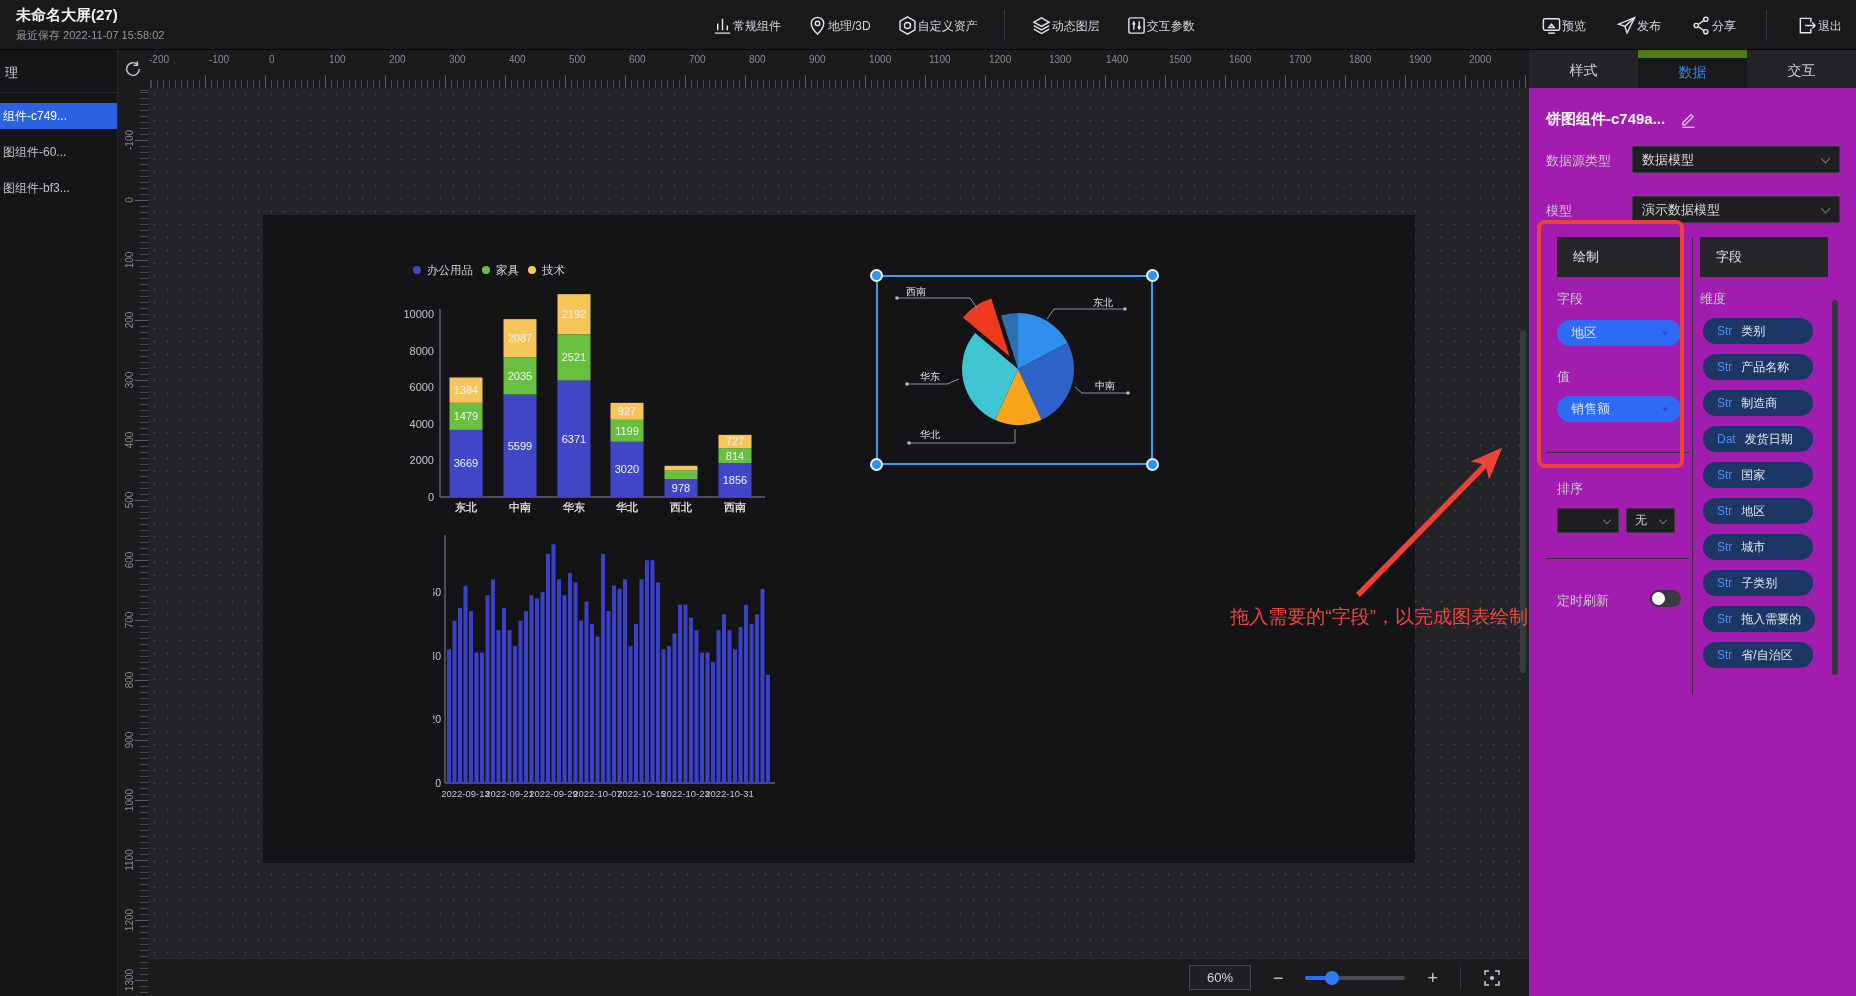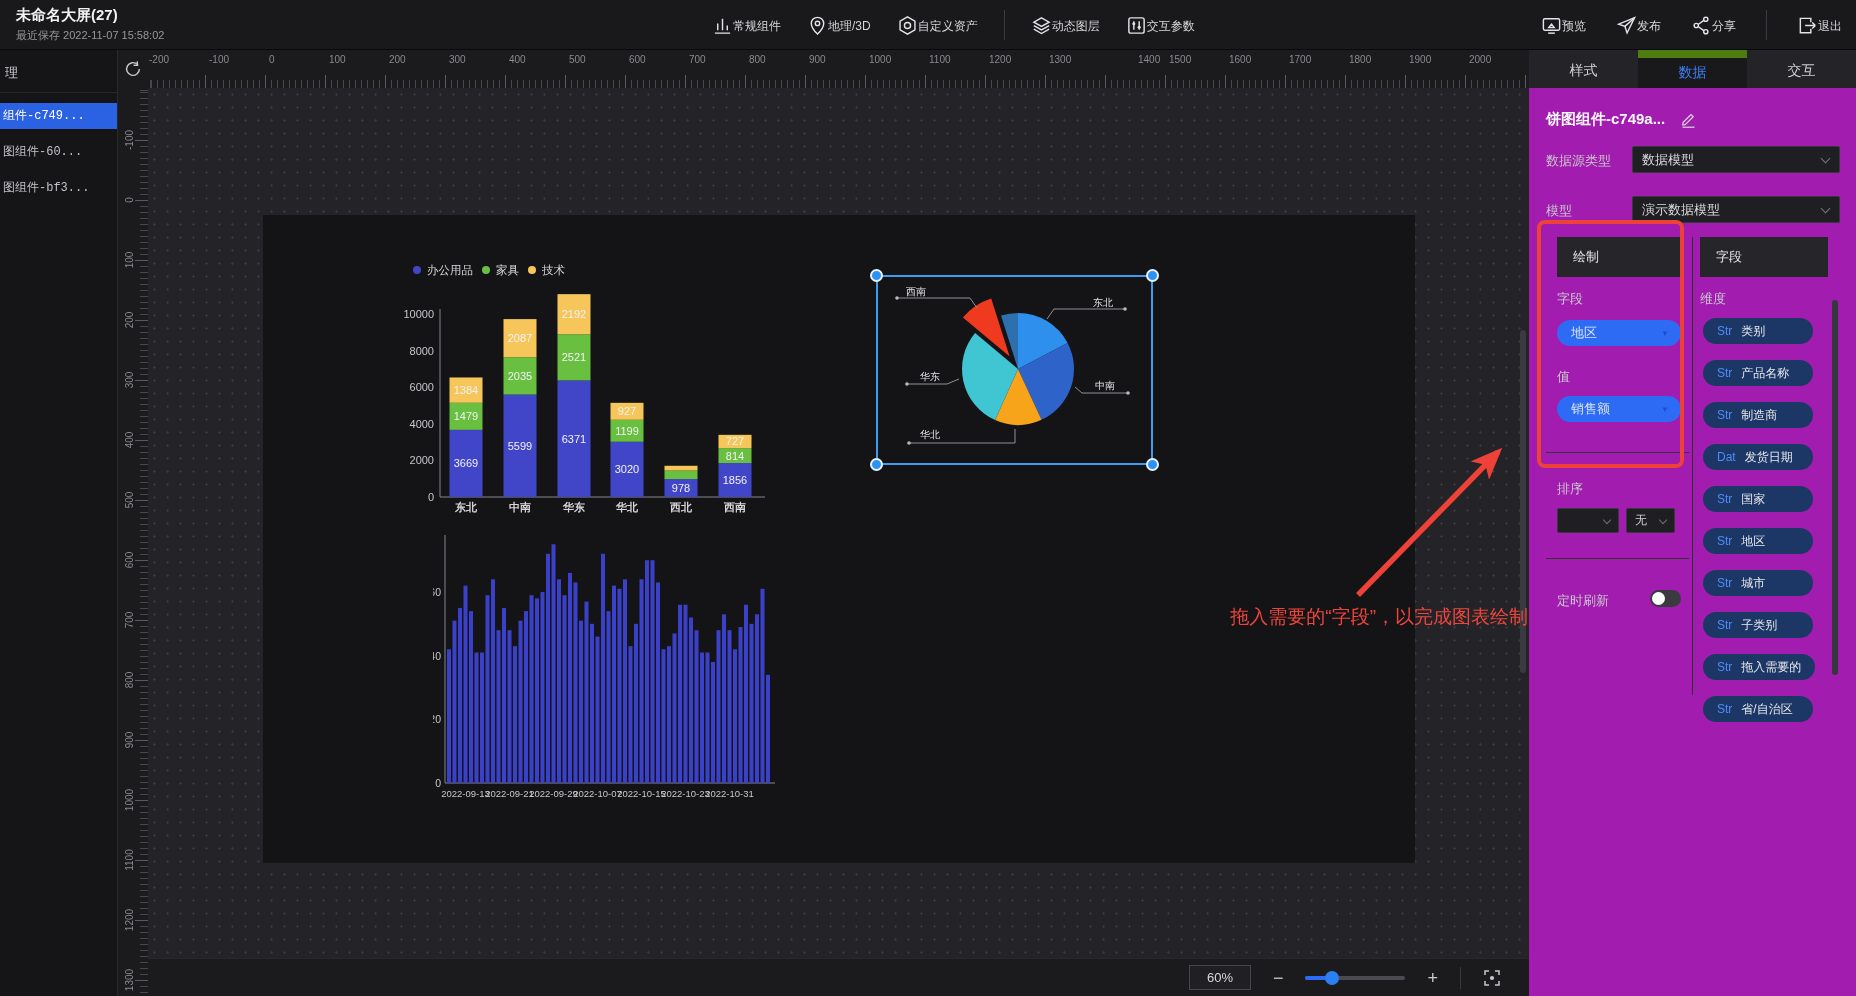--- a/index.html
+++ b/index.html
@@ -19,21 +19,21 @@
   .tool svg { width:21px; height:21px; }
   .tool .tlabel { font-size:12px; color:#d6d6da; margin-top:2px; white-space:nowrap; }
   .vdiv { width:1px; height:30px; background:#3a3a3e; }
 
   
   #sidebar { position:absolute; left:0; top:50px; width:118px; height:946px; background:#151518;
     border-right:1px solid #28282c; z-index:20; overflow:hidden; }
   #sidebar-header { padding:14px 6px 10px 5px; font-size:13px; color:#d0d0d4;
     border-bottom:1px solid #28282c; }
   .layer-item { height:26px; line-height:26px; font-size:12px; color:#c2c2c6; padding-left:3px;
-    margin-top:10px; white-space:nowrap; cursor:pointer;font-family:Liberation Mono, monospace; }
+    margin-top:10px; white-space:nowrap; cursor:pointer; }
   .layer-item.sel { background:#2b62e3; color:#ffffff; }
 
   
   #corner { position:absolute; left:118px; top:50px; width:30px; height:38px; background:#1b1b1e;
     display:flex; align-items:center; justify-content:center; z-index:21; }
   #hruler { position:absolute; left:148px; top:50px; width:1381px; height:38px; background:#1b1b1e;
     overflow:hidden; z-index:21; }
   #hruler .minor { position:absolute; left:0; bottom:0; width:100%; height:8px;
     background:repeating-linear-gradient(90deg,#47474c 0 1px,transparent 1px 6px);
     background-position-x:3px; }
@@ -101,21 +101,21 @@
   .hdiv { position:absolute; left:17px; width:143px; height:1px; background:#333338; }
   .mini-select { position:absolute; top:458px; height:25px; background:#1f1f23;
     border:1px solid #37373c; border-radius:2px; font-size:12px; color:#d0d0d4;
     display:flex; align-items:center; padding-left:8px; cursor:pointer; }
   .mini-select .mchev { width:6px; height:6px; border-right:1.4px solid #6f6f74;
     border-bottom:1.4px solid #6f6f74; transform:rotate(45deg); position:absolute; right:8px; top:8px; }
   #toggle { position:absolute; left:121px; top:540px; width:31px; height:17px; border-radius:9px;
     background:#3a3a40; cursor:pointer; }
   #toggle .knob { position:absolute; left:2px; top:2px; width:13px; height:13px; border-radius:50%; background:#ffffff; }
   .field-pill { position:relative; min-width:110px; height:26px; border-radius:13px; background:#1c3766;
-    display:inline-flex; align-items:center; padding:0 14px; margin-bottom:16px; cursor:grab; }
+    display:inline-flex; align-items:center; padding:0 14px; margin-bottom:10px; cursor:grab; }
   .field-pill .ftype { font-size:12px; color:#4e8cf8; }
   .field-pill .fname { font-size:12px; color:#e8e8ec; margin-left:9px; white-space:nowrap; }
   #field-list { position:absolute; left:174px; top:268px; width:130px; display:flex;
     flex-direction:column; align-items:flex-start; }
   #panel-vscroll { position:absolute; left:303px; top:250px; width:6px; height:375px;
     background:#36373c; border-radius:3px; }
 
   
   #red-box { position:absolute; left:1537px; top:220px; width:147px; height:248px;
     border:4px solid #ee4238; border-radius:8px; z-index:40; pointer-events:none; }
@@ -249,21 +249,21 @@
     <div class="hlab" style="left:661px">900</div>
     <div class="htick" style="left:717px"></div>
     <div class="hlab" style="left:721px">1000</div>
     <div class="htick" style="left:777px"></div>
     <div class="hlab" style="left:781px">1100</div>
     <div class="htick" style="left:837px"></div>
     <div class="hlab" style="left:841px">1200</div>
     <div class="htick" style="left:897px"></div>
     <div class="hlab" style="left:901px">1300</div>
     <div class="htick" style="left:957px"></div>
-    <div class="hlab" style="left:990px">1400</div>
+    <div class="hlab" style="left:958px">1400</div>
     <div class="htick" style="left:1017px"></div>
     <div class="hlab" style="left:1021px">1500</div>
     <div class="htick" style="left:1077px"></div>
     <div class="hlab" style="left:1081px">1600</div>
     <div class="htick" style="left:1137px"></div>
     <div class="hlab" style="left:1141px">1700</div>
     <div class="htick" style="left:1197px"></div>
     <div class="hlab" style="left:1201px">1800</div>
     <div class="htick" style="left:1257px"></div>
     <div class="hlab" style="left:1261px">1900</div>

